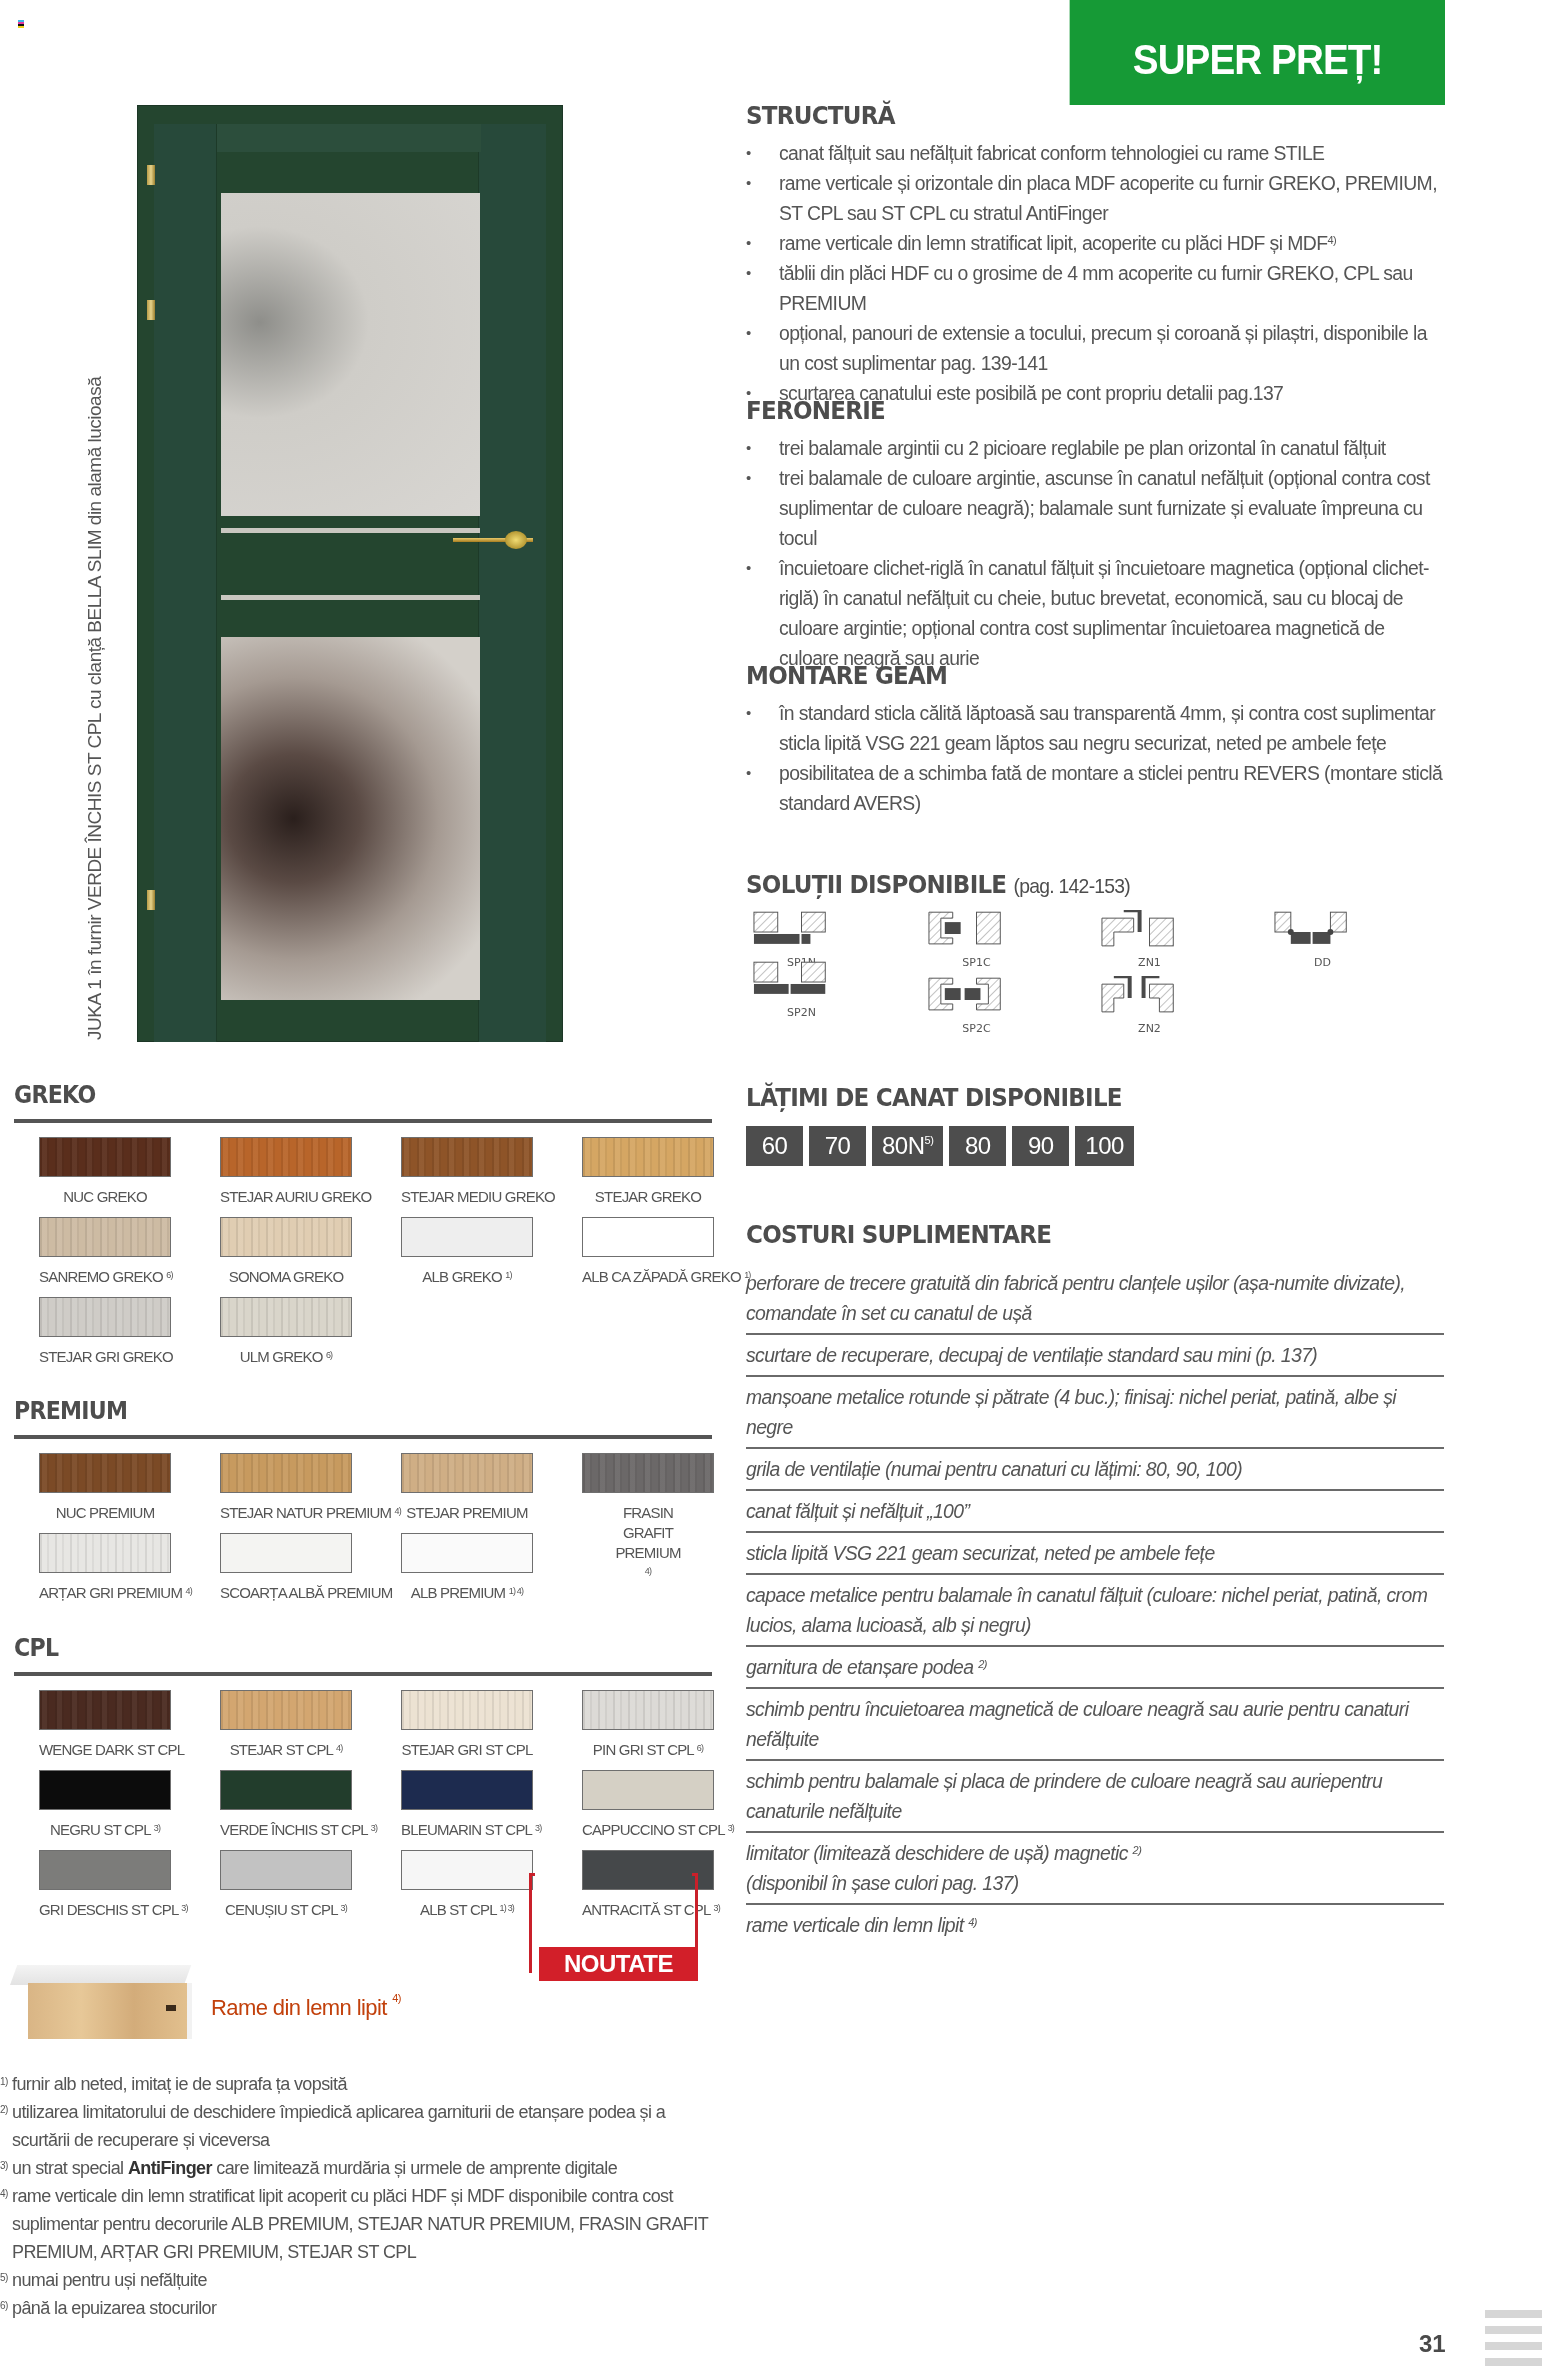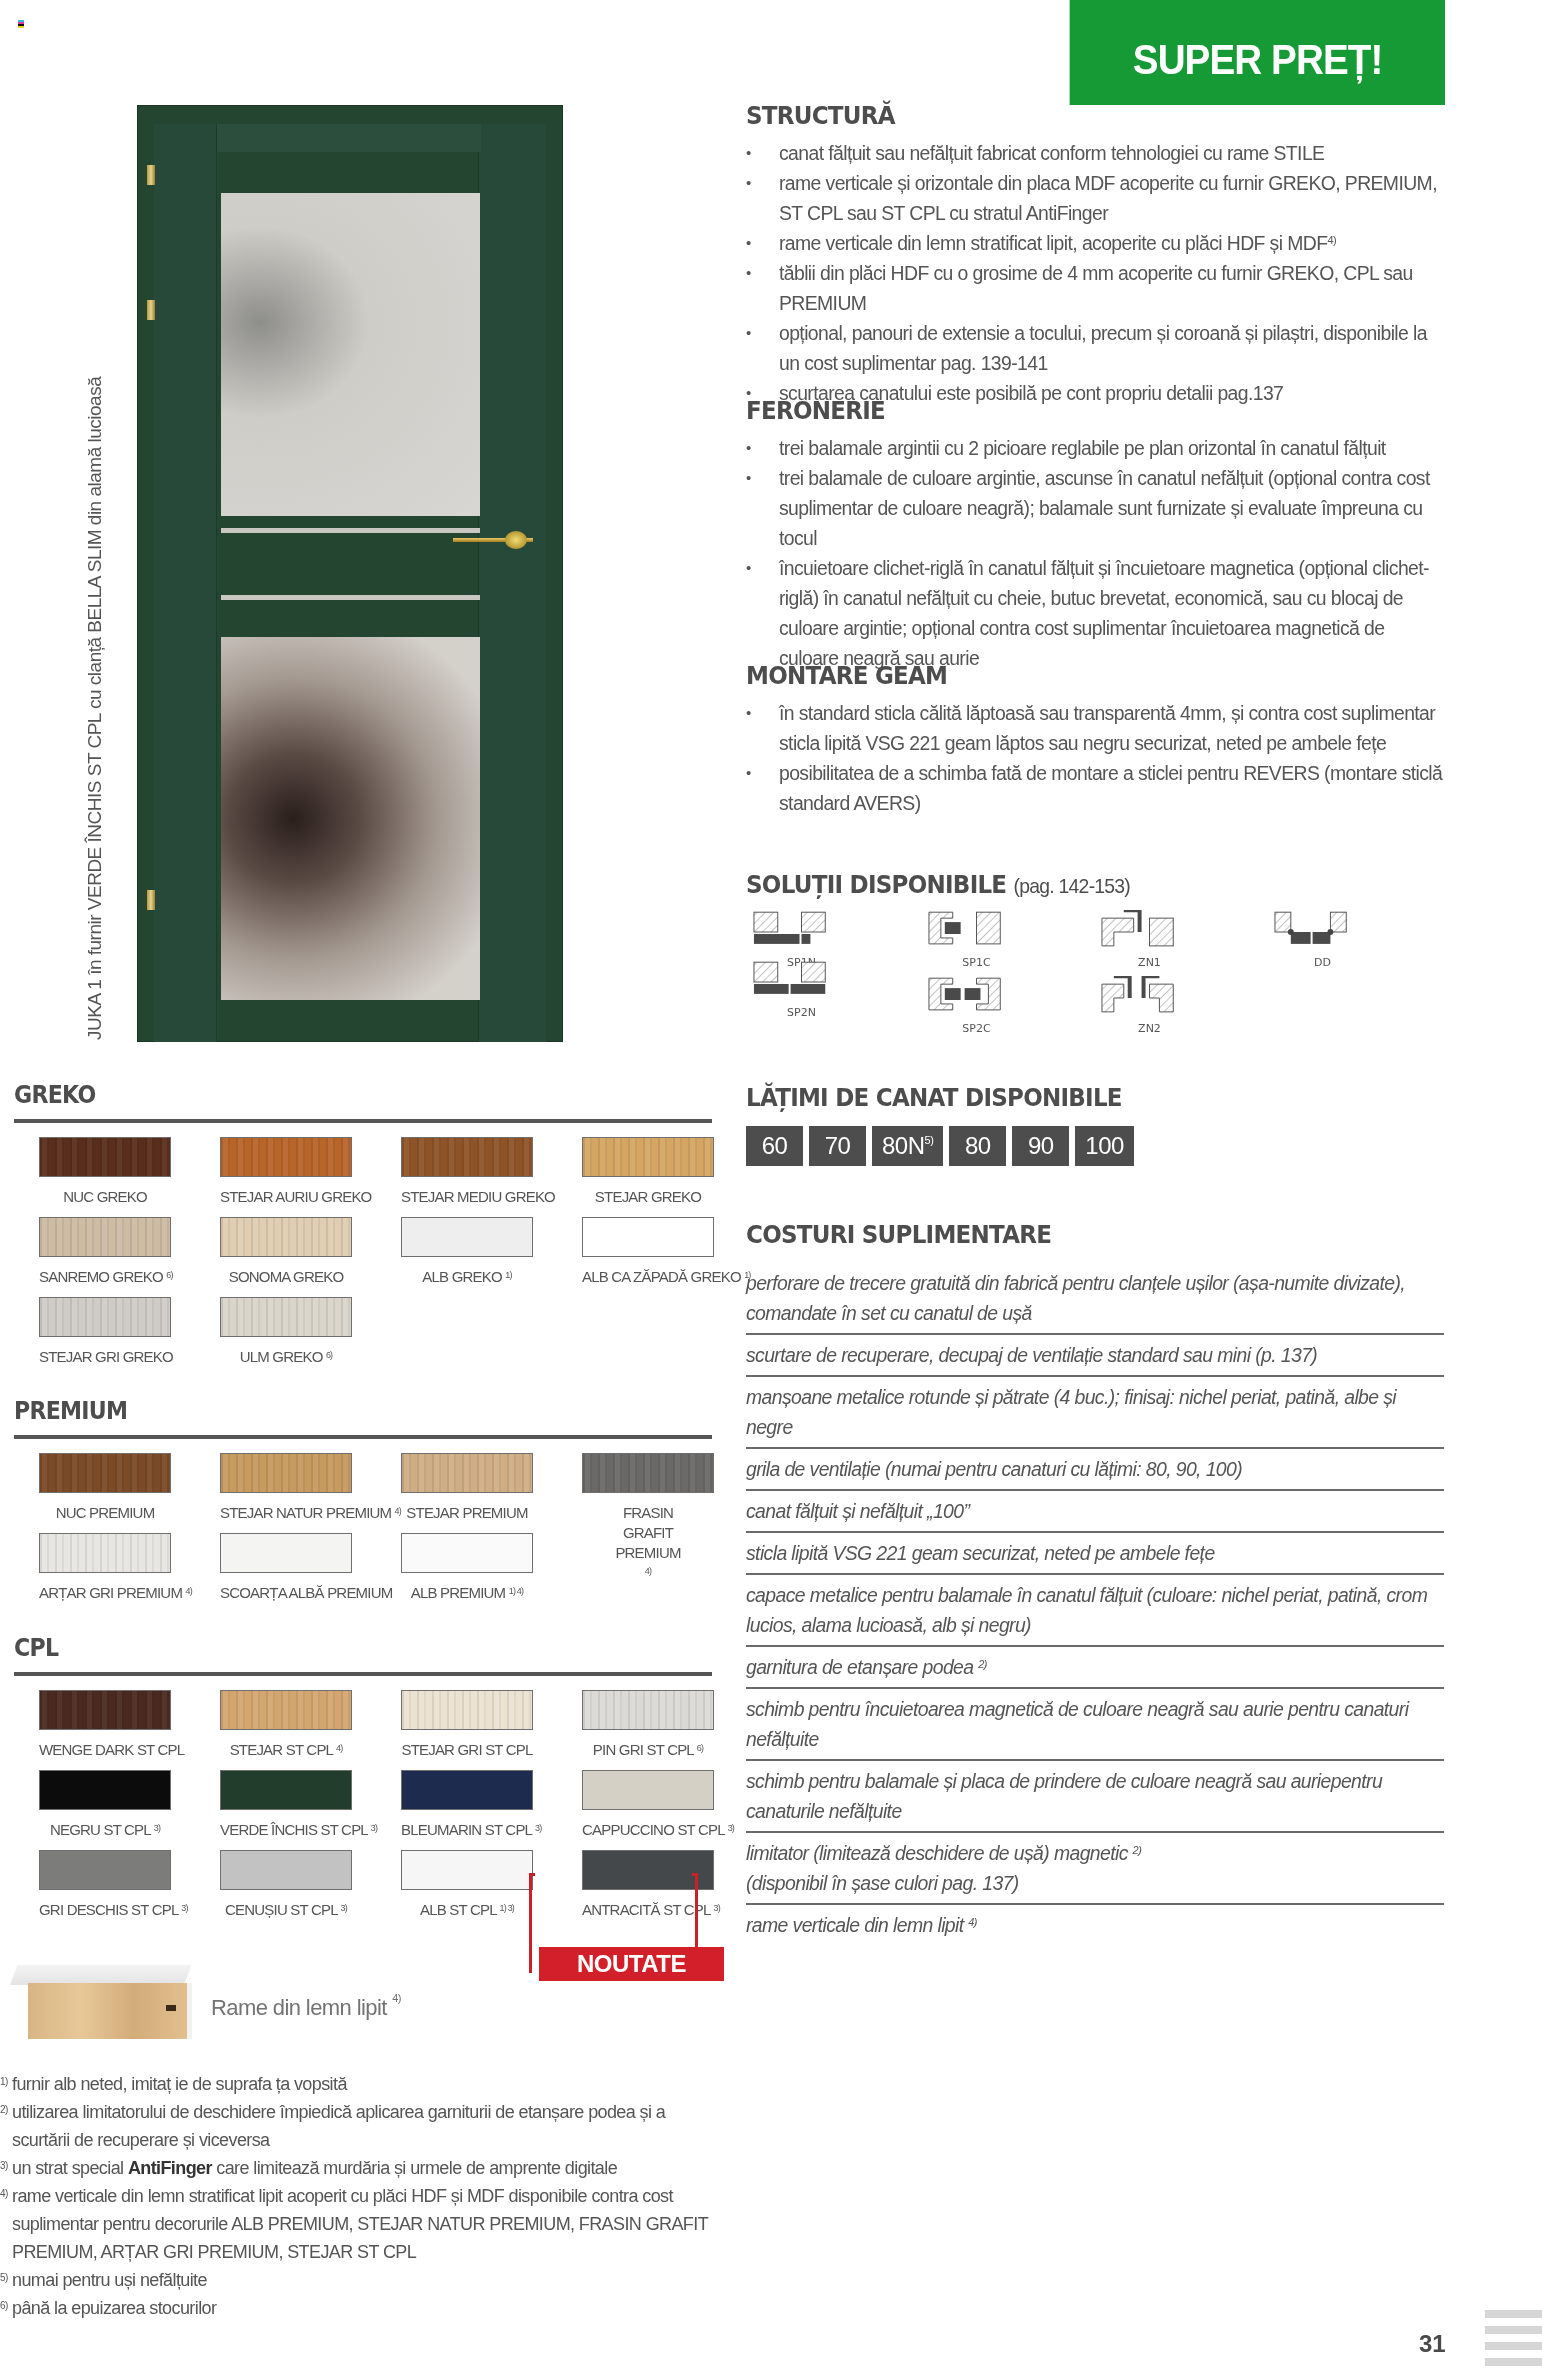--- a/index.html
+++ b/index.html
@@ -65,29 +65,29 @@
   .sw { height: 80px; margin-left: 25px; }
   .sw .chip { height: 40px; border: 1px solid #6f6f6f; }
   .sw .name { text-align: center; font-size: 15px; color: #555; letter-spacing: -0.8px; margin-top: 10px; line-height: 20px; white-space: nowrap; }
   .sw .name sup { font-size: 9px; top: -2px; }
 
   .wood { background-image: repeating-linear-gradient(90deg, rgba(0,0,0,0.08) 0 2px, rgba(255,255,255,0.05) 2px 7px, rgba(0,0,0,0.05) 7px 9px, rgba(255,255,255,0) 9px 15px); }
 
   .noutate-frame { position: absolute; left: 529px; top: 1873px; width: 169px; height: 100px; border: 3px solid #c9202a; border-top: none; border-bottom: none; }
   .noutate-frame::before, .noutate-frame::after { content: ""; position: absolute; top: 0; width: 6px; height: 3px; background: #c9202a; }
   .noutate-frame::before { left: -3px; } .noutate-frame::after { right: -3px; }
-  .noutate { position: absolute; left: 539px; top: 1947px; width: 185px; height: 34px; background: #d21f29; color: #fff; font-weight: bold; font-size: 24px;
+  .noutate { position: absolute; left: 539px; top: 1947px; width: 159px; height: 34px; background: #d21f29; color: #fff; font-weight: bold; font-size: 24px;
     display: flex; align-items: center; justify-content: center; letter-spacing: -0.5px; }
 
   .rame { position: absolute; left: 0; top: 1955px; width: 418px; height: 90px; }
   .rame .piece { position: absolute; left: 10px; top: 10px; width: 174px; height: 70px; }
   .rame .piece .topface { position: absolute; left: 0; top: 0; width: 174px; height: 20px; background: linear-gradient(#f4f4f4, #e3e3e3); transform: skewX(-20deg); transform-origin: bottom left; }
   .rame .piece .front { position: absolute; left: 18px; top: 18px; width: 164px; height: 56px; background: linear-gradient(90deg, #d9b585, #e7c898, #d3ac7a, #e2c08e); border-right: 5px solid #f2f2f2; }
   .rame .piece .slot { position: absolute; right: 8px; top: 40px; width: 10px; height: 6px; background: #3a2a1a; }
-  .rame .label { position: absolute; left: 211px; top: 40px; font-size: 22px; color: #737373; letter-spacing: -0.6px; }
+  .rame .label { position: absolute; left: 211px; top: 40px; font-size: 22px; color: #c2410c; letter-spacing: -0.6px; }
 
   .footnotes { position: absolute; left: 0; top: 2070px; width: 716px; }
   .fn { font-size: 18px; line-height: 28px; color: #555; letter-spacing: -0.6px; padding-left: 12px; position: relative; }
   .fn .n { position: absolute; left: 0; top: -2px; font-size: 10px; }
   .fn b { color: #333; }
 
   .page-num { position: absolute; left: 1419px; top: 2330px; font-size: 24px; font-weight: bold; color: #4a4a4a; }
   .page-lines { position: absolute; left: 1485px; top: 2310px; width: 58px; }
   .page-lines span { display: block; height: 8px; background: #d6d6d6; margin-bottom: 8px; }
 </style>

